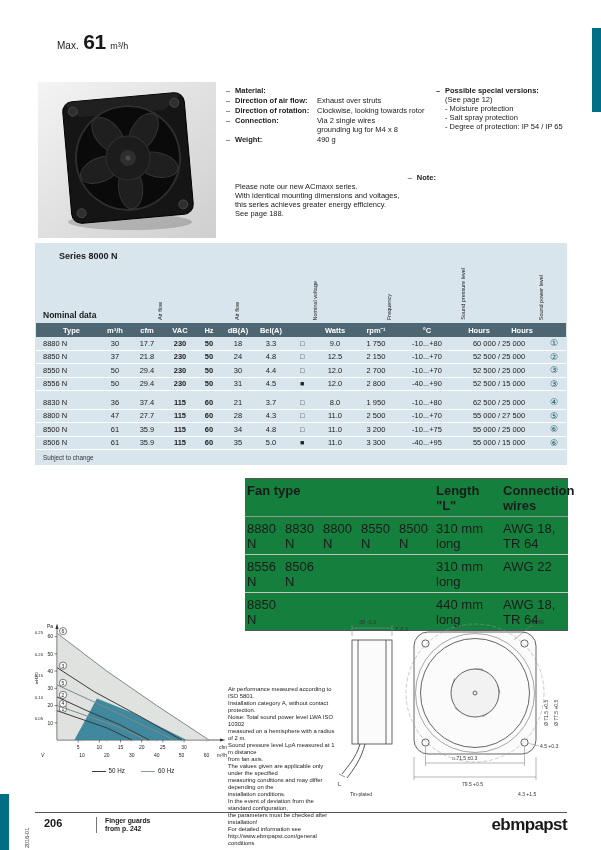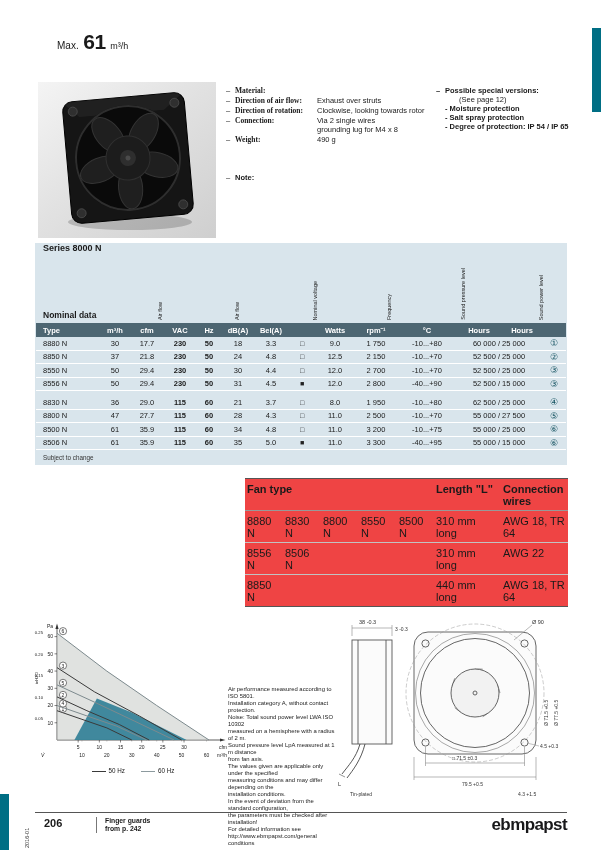--- a/index.html
+++ b/index.html
@@ -21,59 +21,59 @@
   
   .photo { position:absolute; left:38px; top:82px; width:178px; height:156px;
            background:linear-gradient(140deg,#f4f4f4 0%,#e2e2e2 45%,#cfcfcf 100%); }
   .photo svg { display:block; }
 
   
   .specs { position:absolute; left:226px; top:86px; width:210px; font-size:7.5px; line-height:9px; }
   .spec { display:flex; margin-bottom:1px; }
   .spec .dash { width:9px; flex:none; }
   .spec .dash::before { content:"\2013"; }
-  .spec .lbl { width:82px; flex:none; font-weight:bold;font-family:Liberation Serif, serif; }
+  .spec .lbl { width:82px; flex:none; font-weight:bold; }
   .spec .val { flex:1; white-space:pre-line; }
   .note-item { margin-top:1px; }
-  .note-item .hdr { display:flex; }
+  .note-item .hdr { display:flex;justify-content:flex-end; }
   .note-item .hdr .dash { width:9px; flex:none; }
   .note-item .hdr .dash::before { content:"\2013"; }
   .note-item .hdr .lbl { font-weight:bold; }
   .note-item .val { margin-left:9px; width:200px; white-space:pre-line; }
 
   .special { position:absolute; left:436px; top:86px; width:142px; font-size:7.5px; line-height:9px; }
   .special .t { display:flex; font-weight:bold; }
   .special .t .dash { width:9px; flex:none; }
   .special .t .dash::before { content:"\2013"; }
-  .special .sub { margin-left:23px; }
-  .special ul { list-style:none; margin-left:9px;font-weight:bold; }
+  .special .sub { margin-left:9px; }
+  .special ul { list-style:none; margin-left:9px; }
 
   
   .dtable { position:absolute; left:35px; top:243px; width:532px; background:var(--table-bg,#d9e5ec); padding:0 1px; }
-  .series-title { font-size:9px; font-weight:bold; padding:0 0 0 7px; height:14px; }
+  .series-title { font-size:9px; font-weight:bold; padding:8px 0 0 7px; height:14px;margin-left:16px; }
   .tgrid { display:grid; grid-template-columns:64px 30px 34px 32px 26px 32px 34px 28px 38px 44px 58px 46px 40px 24px; }
   .rot-row { height:66px; align-items:end;gap:45px; }
   .vcell { display:flex; align-items:flex-end; justify-content:center; gap:2px; height:100%; overflow:hidden; padding-bottom:3px; }
   .vert { writing-mode:vertical-rl; transform:rotate(180deg); font-size:5.5px; line-height:6.5px; color:#222; white-space:nowrap; }
   .nominal { align-self:end; font-size:8.5px; font-weight:bold; padding:0 0 3px 7px; }
   .unit-row { background:var(--table-header,#4d6672); color:#fff; font-weight:bold; font-size:7.5px; height:14px; align-items:center; }
   .unit-row > div { text-align:center; }
-  .unit-row .type { text-align:left; padding-left:7px; }
+  .unit-row .type { text-align:center; padding-left:7px; }
   .trow { height:13.5px; border-bottom:1px solid #fff; font-size:7.5px; align-items:center; }
   .trow > div { text-align:center; }
   .trow .type { text-align:left; padding-left:7px; }
   .trow .b { font-weight:bold; }
   .trow .bear { font-size:7px; color:#222; }
   .trow .hours { grid-column:span 2; }
   .trow .curve { color:#11505e; font-size:9px; }
   .group-gap { height:5px; }
   .subject { font-size:6.3px; color:#333; padding:4px 0 4px 7px; }
 
   
-  .ftable { position:absolute; left:245px; top:478px; width:323px; font-size:11px; background:#ef4444; }
+  .ftable { position:absolute; left:245px; top:478px; width:323px; font-size:13px; background:#15803d; }
   .fgrid { display:grid; grid-template-columns:38px 38px 38px 38px 37px 67px 67px; }
   .fhead { font-weight:bold; border-top:1px solid #555; border-bottom:1px solid #999; }
   .fhead > div { padding:4px 2px 3px 2px; }
   .fhead .span5 { grid-column:1 / span 5; }
   .frow { border-bottom:1px solid #c2c2c2; }
   .frow > div { padding:4px 2px 3px 2px; }
   .frows .frow:last-child { border-bottom:1px solid #555; }
 
   
   .chart { position:absolute; left:33px; top:622px; width:200px; }
@@ -166,20 +166,24 @@
         <span class="dash"></span>
         <span class="lbl">Weight:</span>
         <span class="val">490 g</span>
       </div>
     </div>
   <div class="specs note-item" style="top:172px;">
     <div class="hdr">
       <span class="dash"></span>
       <span class="lbl">Note:</span>
     </div>
+    <div class="val">Please note our new ACmaxx series.
+With identical mounting dimensions and voltages,
+this series achieves greater energy efficiency.
+See page 188.</div>
   </div>
 
   <div class="special">
     <div class="t">
       <span class="dash"></span>
       <span>Possible special versions:</span>
     </div>
     <div class="sub">(See page 12)</div>
     <ul>
 
@@ -321,21 +325,21 @@
           <div class="hours">52 500 / 15 000</div>
           <div class="curve">③</div>
         </div>
       </div>
     <div class="group-gap"></div>
     <div>
 
         <div class="tgrid trow">
           <div class="type">8830 N</div>
           <div>36</div>
-          <div>29.0</div>
+          <div>37.4</div>
           <div class="b">115</div>
           <div class="b">60</div>
           <div>21</div>
           <div>3.7</div>
           <div class="bear">□</div>
           <div>8.0</div>
           <div>1 950</div>
           <div>-10...+80</div>
           <div class="hours">62 500 / 25 000</div>
           <div class="curve">④</div>

